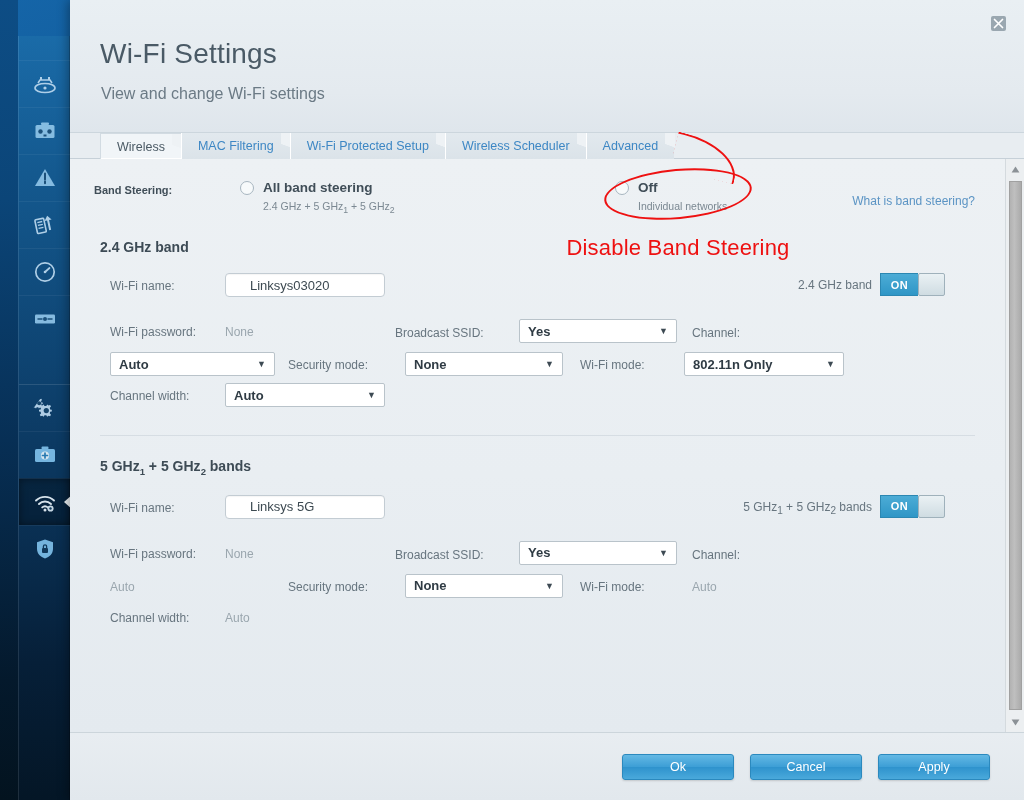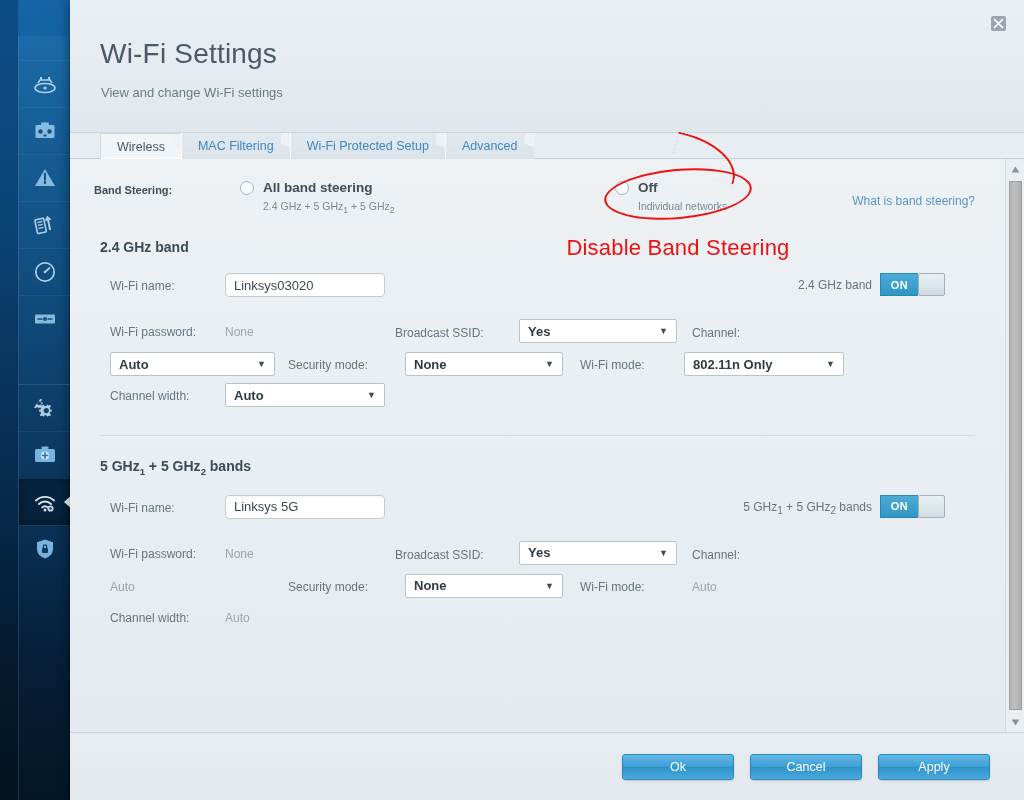--- a/index.html
+++ b/index.html
@@ -60,21 +60,21 @@
     background: #9aa7b0; border-radius: 2px;
     display: flex; align-items: center; justify-content: center;
   }
   #close-btn svg { width: 11px; height: 11px; display:block; }
   #page-title {
     position: absolute; left: 30px; top: 38px;
     font-size: 28px; color: #4a5a66; font-weight: 400; letter-spacing: .2px;
   }
   #page-sub {
     position: absolute; left: 31px; top: 85px;
-    font-size: 13px; color: #6b7a85;
+    font-size: 16px; color: #6b7a85;
   }
   #widget-box {
     position: absolute; right: 18px; top: 45px;
     width: 266px; height: 26px;
     background: #fbfcfd; border: 1px solid #c9d3da;
     display: flex; align-items: center; padding-left: 22px;
     font-size: 12px; color: #4c5a64; cursor: pointer;
   }
   #widget-cb {
     width: 13px; height: 13px; background: #fff;
@@ -154,21 +154,21 @@
   
   .section { position: relative; padding: 0 30px; }
   .sec-title { font-size: 14px; font-weight: bold; color: #3d4b55; }
   .sec-title sub { font-size: 9.5px; }
   .divider { height: 1px; background: #d6dde3; margin: 0 30px; }
 
   .field-row { position: relative; }
   .tbox {
     background: #fff; border: 1px solid #c3ccd3; border-radius: 4px;
     height: 24px; font-size: 13px; color: #3c4951;
-    padding: 0 8px; display: flex; align-items: center;
+    padding: 0 24px; display: flex; align-items: center;
     box-shadow: 0 1px 1px rgba(0,0,0,.04) inset;
   }
   .sel {
     background: #fff; border: 1px solid #b9c3ca; border-radius: 2px;
     height: 24px; font-size: 13px; color: #2f3b44; font-weight: bold;
     padding: 0 8px; display: flex; align-items: center; justify-content: space-between;
     cursor: pointer;
   }
   .sel .car { font-size: 9px; color: #3d4a53; margin-left: 8px; }
 
@@ -379,20 +379,23 @@
   <div id="tabs-wrap">
     <div id="tabs">
       <div class="tab active">
           <span>Wireless</span>
         </div>
       <div class="tab">
           <span>MAC Filtering</span>
         </div>
       <div class="tab">
           <span>Wi-Fi Protected Setup</span>
+        </div>
+      <div class="tab">
+          <span>Wireless Scheduler</span>
         </div>
       <div class="tab">
           <span>Advanced</span>
         </div>
     </div>
   </div>
 
   <div id="content-outer">
     <div id="content">
 

